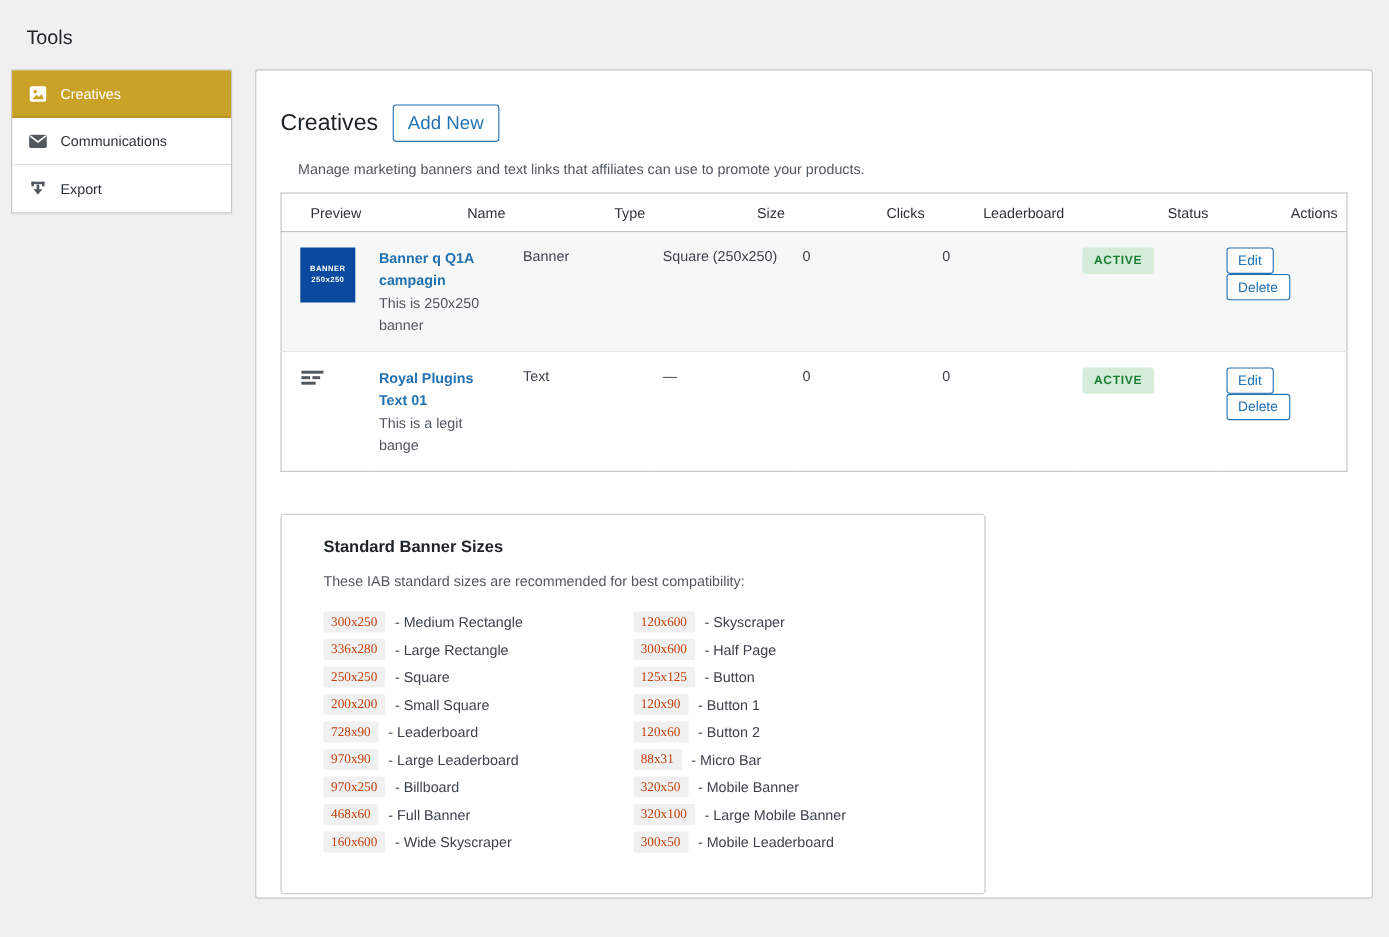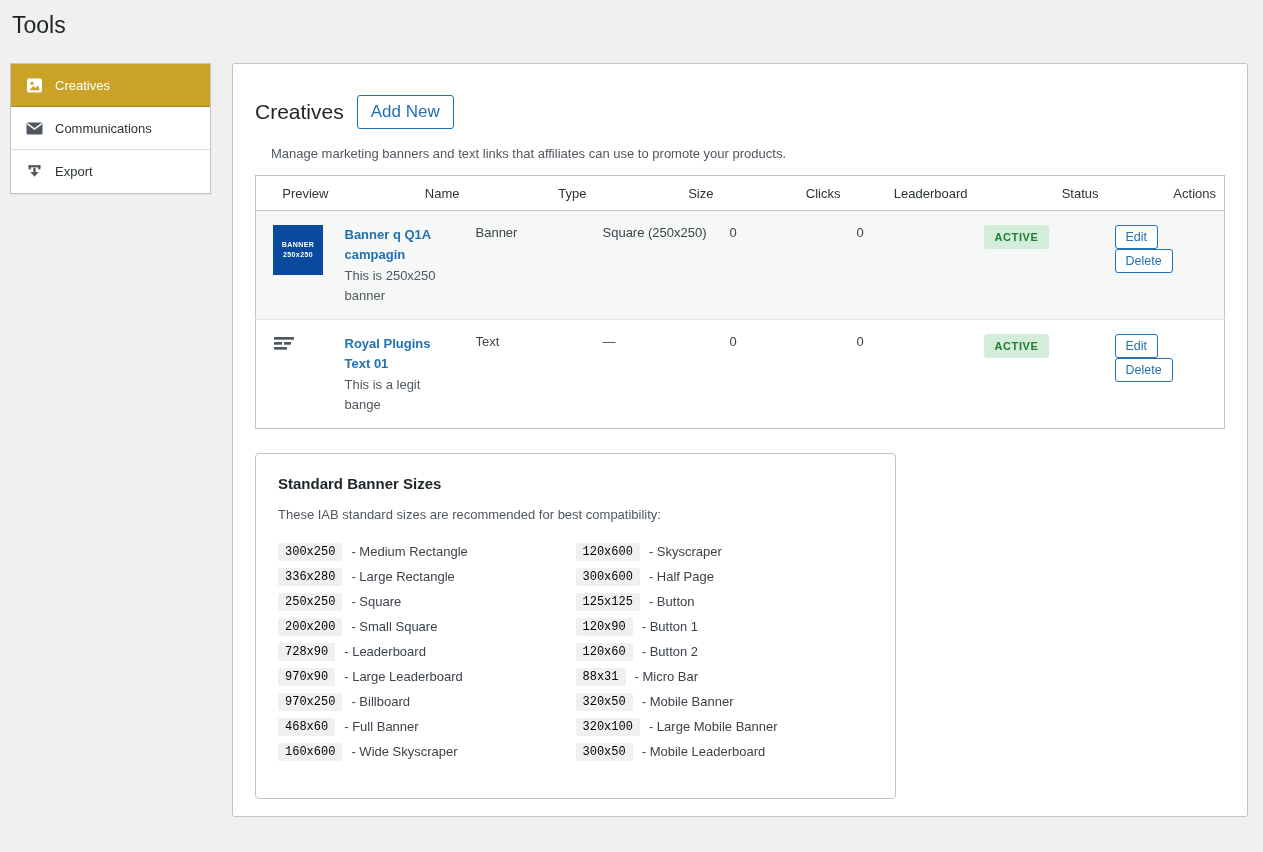--- a/index.html
+++ b/index.html
@@ -1,21 +1,21 @@
 <!DOCTYPE html>
 <html><head>
 <meta charset="utf-8">
 <style>
   * { box-sizing: border-box; }
   html, body { margin: 0; padding: 0; background: #f0f0f1; }
   body { font-family: "Liberation Sans", "DejaVu Sans", sans-serif; }
 
   .page { position: relative; width: 1263px; height: 852px; background: #f0f0f1; overflow: hidden; }
 
-  .page-title { position: absolute; left: 12px; top: 12px; margin: 0; font-size: 23px; font-weight: 400; color: #1d2327; }
+  .page-title { position: absolute; left: 12px; top: 12px; margin: 12px; font-size: 18px; font-weight: 400; color: #1d2327; }
 
   
   .sidebar { position: absolute; left: 10px; top: 63px; width: 201px; background: #fff; border: 1px solid #c3c4c7; box-shadow: 0 1px 1px rgba(0,0,0,.04); }
   .side-item { display: flex; align-items: center; gap: 12px; height: 43px; padding: 0 14px; font-size: 13px; color: #2c3338; border-bottom: 1px solid #dcdcde; cursor: pointer; }
   .side-item:last-child { border-bottom: none; }
   .side-item.active { background: #c9a227; color: #fff; border-bottom-color: #a8861f; }
   .side-icon { display: inline-flex; width: 18px; justify-content: center; flex: 0 0 18px; }
 
   
   .panel { position: absolute; left: 232px; top: 63px; width: 1016px; height: 754px; background: #fff; border: 1px solid #c3c4c7; border-radius: 3px; padding: 22px; }
@@ -39,27 +39,27 @@
   .text-thumb { margin-top: 2px; }
 
   .name-link { color: #2271b1; font-weight: 600; text-decoration: none; line-height: 1.5; display: inline-block; cursor: pointer; }
   .row-desc { color: #50575e; line-height: 1.5; margin-top: 2px; }
 
   .status-badge { display: inline-block; background: #d4edda; color: #1e7e34; font-size: 11px; font-weight: 700; letter-spacing: .6px; padding: 6px 11px; border-radius: 3px; }
 
   .btn-small { font-family: inherit; font-size: 12.5px; color: #2271b1; background: #fff; border: 1px solid #2271b1; border-radius: 3px; padding: 4px 10px; margin-right: 6px; cursor: pointer; }
 
   
-  .sizes-box { margin-top: 24px; width: 641px; background: #fff; border: 1px solid #c3c4c7; border-radius: 4px; padding: 21px 22px 34px; }
+  .sizes-box { margin-top: 38px; width: 641px; background: #fff; border: 1px solid #c3c4c7; border-radius: 4px; padding: 21px 38px 34px; }
   .sizes-title { margin: 0 0 15px; font-size: 15px; font-weight: 700; color: #1d2327; }
   .sizes-intro { margin: 0 0 17px; font-size: 13px; color: #50575e; }
   .sizes-grid { display: flex; }
   .sizes-col { width: 320px; }
   .size-row { display: flex; align-items: center; height: 25px; }
-  .size-code { font-family: Liberation Mono, monospace; font-size: 12px; background: #f0f0f1; color: #000000; padding: 2px 7px; border-radius: 2px; margin-right: 9px; white-space: nowrap; }
+  .size-code { font-family: Liberation Serif, serif; font-size: 12px; background: #f0f0f1; color: #c2410c; padding: 2px 7px; border-radius: 2px; margin-right: 9px; white-space: nowrap; }
   .size-label { font-size: 13px; color: #3c434a; white-space: nowrap; }
 </style>
 </head>
 <body>
 
 <div class="page">
 
   <h1 class="page-title">Tools</h1>
 
   <nav class="sidebar">

